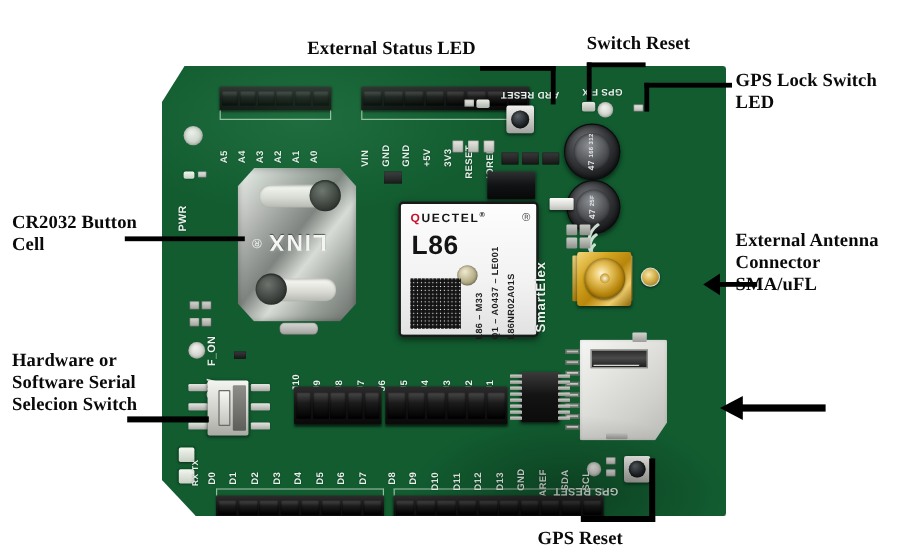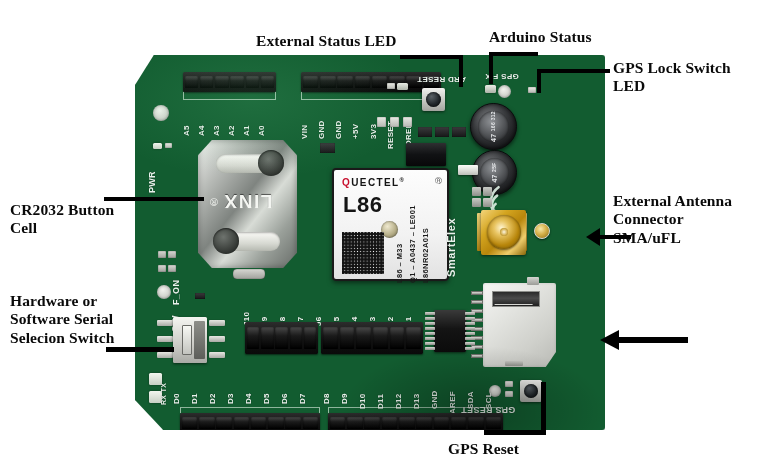--- a/index.html
+++ b/index.html
@@ -648,30 +648,30 @@
     <span class="silk rot180" style="left:326px; top:350px; font-size:9px;">GPS RESET</span>
     <div class="smd light" style="left:370px; top:326px; width:8px; height:6px;"></div>
     <div class="smd light" style="left:370px; top:336px; width:8px; height:6px;"></div>
 
   </div>
 
   <div class="anno" style="left:256px; top:32px;">External Status LED</div>
   <div class="leader" style="left:400px; top:55px; width:63px; height:4px;"></div>
   <div class="leader" style="left:459px; top:55px; width:4px; height:32px;"></div>
 
-  <div class="anno" style="left:489px; top:28px;">Arduino Status</div>
+  <div class="anno" style="left:489px; top:28px;">Switch Reset</div>
   <div class="leader" style="left:489px; top:52px; width:49px; height:4px;"></div>
   <div class="leader" style="left:489px; top:52px; width:4px; height:32px;"></div>
 
   <div class="anno" style="left:613px; top:59px;">GPS Lock Switch
 LED</div>
   <div class="leader" style="left:537px; top:69px; width:73px; height:4px;"></div>
   <div class="leader" style="left:537px; top:69px; width:4px; height:24px;"></div>
 
-  <div class="anno" style="left:10px; top:177px;margin-top:24px;">CR2032 Button
+  <div class="anno" style="left:10px; top:177px;">CR2032 Button
 Cell</div>
   <div class="leader" style="left:104px; top:197px; width:100px; height:4px;"></div>
 
   <div class="anno" style="left:613px; top:192px;">External Antenna
 Connector
 SMA/uFL</div>
   <div class="leader" style="left:599px; top:235px; width:32px; height:4px;"></div>
   <div class="arrowhead" style="left:586px; top:228px; border-top:9px solid transparent; border-bottom:9px solid transparent; border-right:14px solid #000;"></div>
 
   <div class="leader" style="left:618px; top:337px; width:70px; height:6px;"></div>

